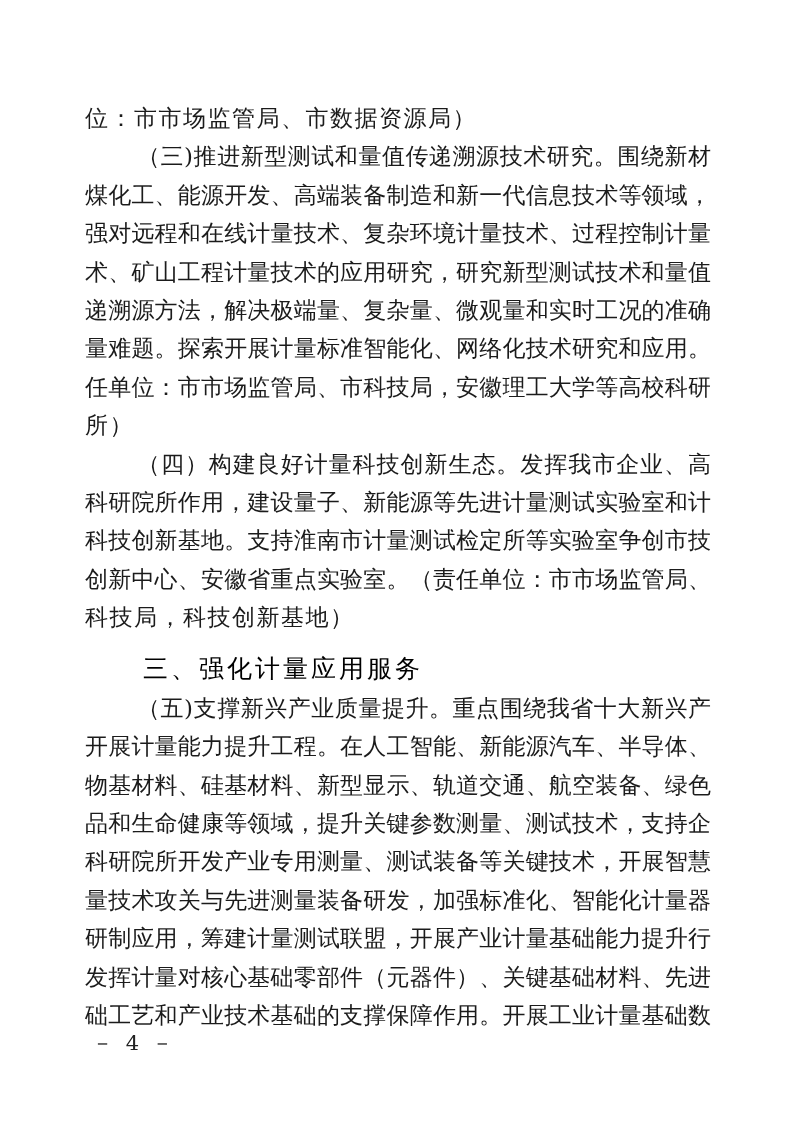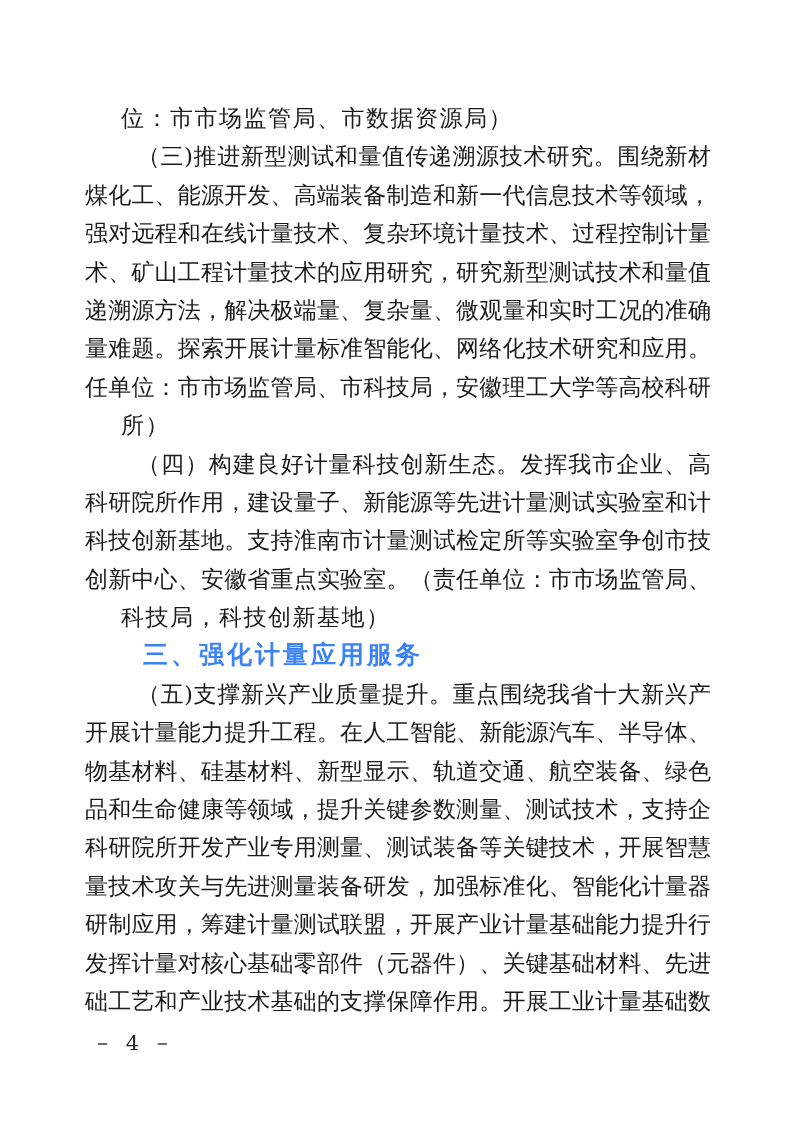--- a/index.html
+++ b/index.html
@@ -33,30 +33,30 @@
     text-align: justify;
     text-align-last: justify;
   }
   
   .i {
     text-indent: 52px;
   }
   
   .short {
     letter-spacing: 1.5px;
-    margin-left: 36px;
   }
   
   .heading {
     font-family: "DejaVu Sans", "Liberation Sans", sans-serif;
-    font-weight: bold;
+    font-weight: normal;
     font-size: 25px;
-    color: #3b82f6;
+    color: #000000;
     text-indent: 58px;
     letter-spacing: 3px;
+    margin-top: 14px;
   }
   .footer {
     position: absolute;
     left: 92px;
     top: 1026px;
     height: 34px;
     line-height: 34px;
     font-size: 21px;
     color: #222222;
     letter-spacing: 3px;

